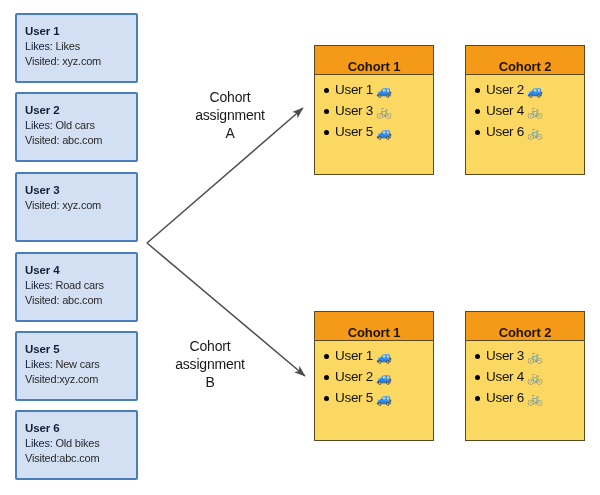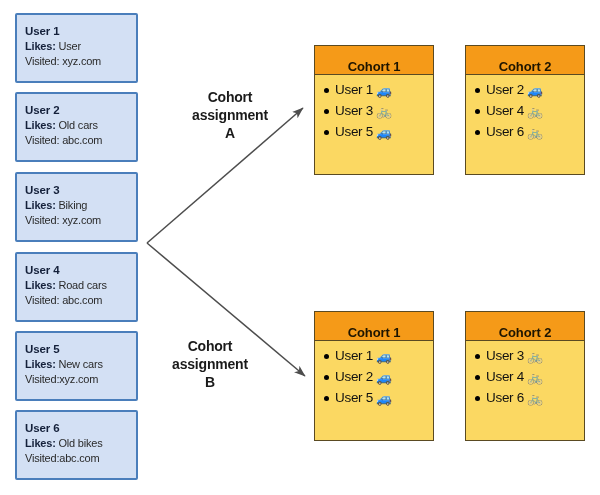--- a/index.html
+++ b/index.html
@@ -47,21 +47,21 @@
   }
   .uc-line {
     font-size: 11px;
     color: #2a2a2a;
     line-height: 15px;
     white-space: nowrap;
     letter-spacing: -0.2px;
   }
   .uc-line b {
     color: #14203a;
-    font-weight: bold;
+    font-weight: normal;
   }
 
   
   .cohort-box {
     position: absolute;
     width: 120px;
     height: 130px;
     box-sizing: border-box;
     border: 1.5px solid #5a4a22;
     background: #fbd862;
@@ -110,21 +110,21 @@
     font-size: 13px;
     vertical-align: -1px;
   }
 
   
   .assign-label {
     position: absolute;
     width: 150px;
     text-align: center;
     font-size: 14px;
-    font-weight: bold;
+    font-weight: normal;
     color: #1a1a1a;
     line-height: 18px;
     letter-spacing: -0.2px;
   }
 
   svg.arrows {
     position: absolute;
     left: 0; top: 0;
     width: 600px;
     height: 495px;
@@ -132,37 +132,36 @@
   }
 </style>
 </head>
 <body>
 
 <div id="canvas">
 
   <div class="user-card" style="top:13px">
     <div class="uc-inner">
       <div class="uc-name">User 1</div>
-      <div class="uc-line"><b>Likes:</b> <span>User</span></div>
+      <div class="uc-line"><b>Likes:</b> <span>Likes</span></div>
       <div class="uc-line">Visited: xyz.com</div>
     </div>
   </div>
 
   <div class="user-card" style="top:92px">
     <div class="uc-inner">
       <div class="uc-name">User 2</div>
       <div class="uc-line"><b>Likes:</b> <span>Old cars</span></div>
       <div class="uc-line">Visited: abc.com</div>
     </div>
   </div>
 
   <div class="user-card" style="top:172px">
     <div class="uc-inner">
       <div class="uc-name">User 3</div>
-      <div class="uc-line"><b>Likes:</b> <span>Biking</span></div>
       <div class="uc-line">Visited: xyz.com</div>
     </div>
   </div>
 
   <div class="user-card" style="top:252px">
     <div class="uc-inner">
       <div class="uc-name">User 4</div>
       <div class="uc-line"><b>Likes:</b> <span>Road cars</span></div>
       <div class="uc-line">Visited: abc.com</div>
     </div>

